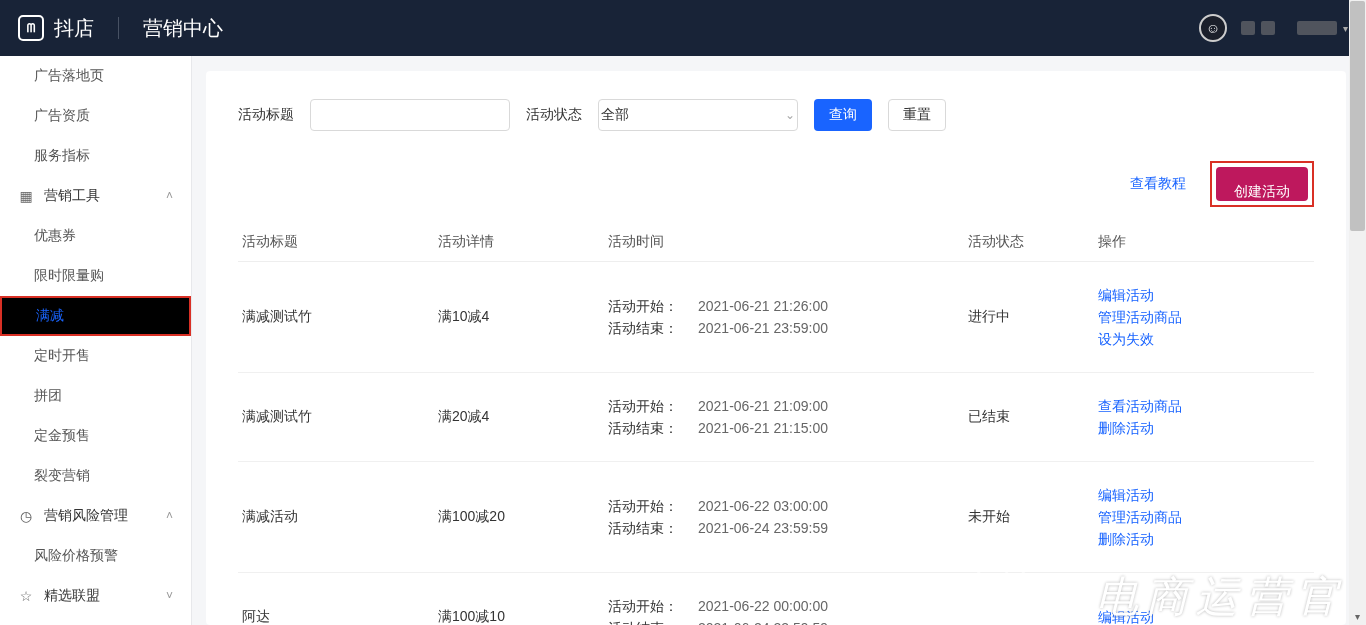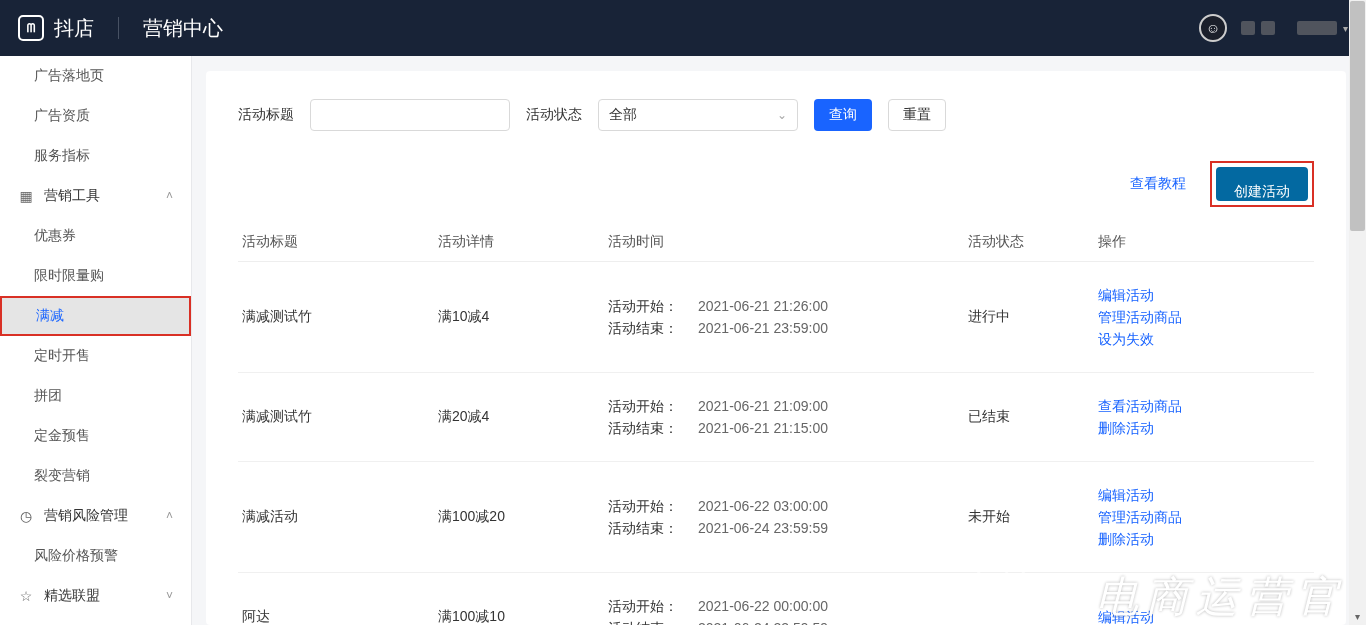--- a/index.html
+++ b/index.html
@@ -19,41 +19,41 @@
 .chev-down { font-size:10px; color:#aaa; }
 
 .body-wrap { display: flex; flex: 1; overflow: hidden; }
 
 
 .sidebar { width: 192px; background: #fff; border-right: 1px solid #e7e8eb; overflow-y: auto; font-size: 14px; color: #333; flex-shrink: 0; }
 .side-item { display: flex; align-items: center; height: 40px; padding-left: 34px; cursor: pointer; color:#555; }
 .side-group { display: flex; align-items: center; height: 40px; padding: 0 18px; cursor: pointer; color:#333; }
 .side-group .grp-icon { width:16px; height:16px; margin-right:10px; display:flex; align-items:center; justify-content:center; font-size:14px; color:#666;}
 .side-group .chev { margin-left:auto; font-size:12px; color:#999; }
-.side-item.active { color: #1964ff; border-left: 2px solid #1964ff; background:#e5e5e5; }
+.side-item.active { color: #1964ff; border-left: 2px solid #1964ff; background:#000000; }
 .side-item.highlighted { outline: 2px solid #d93025; outline-offset: -2px; }
 
 
 .content { flex: 1; margin: 15px 20px 0 14px; background: #fff; border-radius: 4px; padding: 28px 32px 0 32px; overflow-y: auto; position:relative; }
 
 
 .filters { display: flex; align-items: center; gap: 16px; margin-bottom: 30px; }
 .filters label { font-size: 14px; color: #333; }
 .text-input { width: 200px; height: 32px; border: 1px solid #d9d9d9; border-radius: 4px; padding: 0 10px; font-size:14px; }
-.select-input { width: 200px; height: 32px; border: 1px solid #d9d9d9; border-radius: 4px; padding: 0 10px; display: flex; align-items: center; justify-content: space-between; font-size: 14px; color:#333; cursor:pointer; }
+.select-input { width: 200px; height: 32px; border: 1px solid #d9d9d9; border-radius: 4px; padding: 0 2px; display: flex; align-items: center; justify-content: space-between; font-size: 14px; color:#333; cursor:pointer; }
 .select-input .sel-chev { color:#aaa; font-size:12px;}
 .btn { height: 32px; padding: 0 14px; border-radius: 4px; font-size: 14px; cursor: pointer; border:1px solid transparent; background:none;text-align:right; }
 .btn-primary { background: #1964ff; color: #fff; }
 .btn-default { border: 1px solid #d9d9d9; color: #333; background:#fff; }
 
 
 .action-row { display: flex; justify-content: flex-end; align-items:center; gap: 24px; margin-bottom: 16px; min-height:46px;}
 .link-plain { color:#1964ff; font-size:14px; cursor:pointer;}
 .create-btn-wrap { border:2px solid #d93025; padding:4px; }
-.btn-create { background:#0369a1; color:#fff; height:34px; padding:16px 18px; border:none; border-radius:4px; font-size:14px; cursor:pointer;}
+.btn-create { background:#be185d; color:#fff; height:34px; padding:16px 18px; border:none; border-radius:4px; font-size:14px; cursor:pointer;}
 
 
 .tbl { width: 100%; font-size: 14px; color: #333; }
 .tbl-head { display: flex; font-weight: 400; color:#555; border-bottom: 1px solid #eee; padding: 10px 0; }
 .tbl-row { display: flex; align-items: center; border-bottom: 1px solid #f0f0f0; padding: 22px 0; }
 .col-title  { width: 200px; padding-left:4px;}
 .col-detail { width: 170px; }
 .col-time   { width: 360px; }
 .col-status { width: 130px; }
 .col-ops    { flex:1; }

